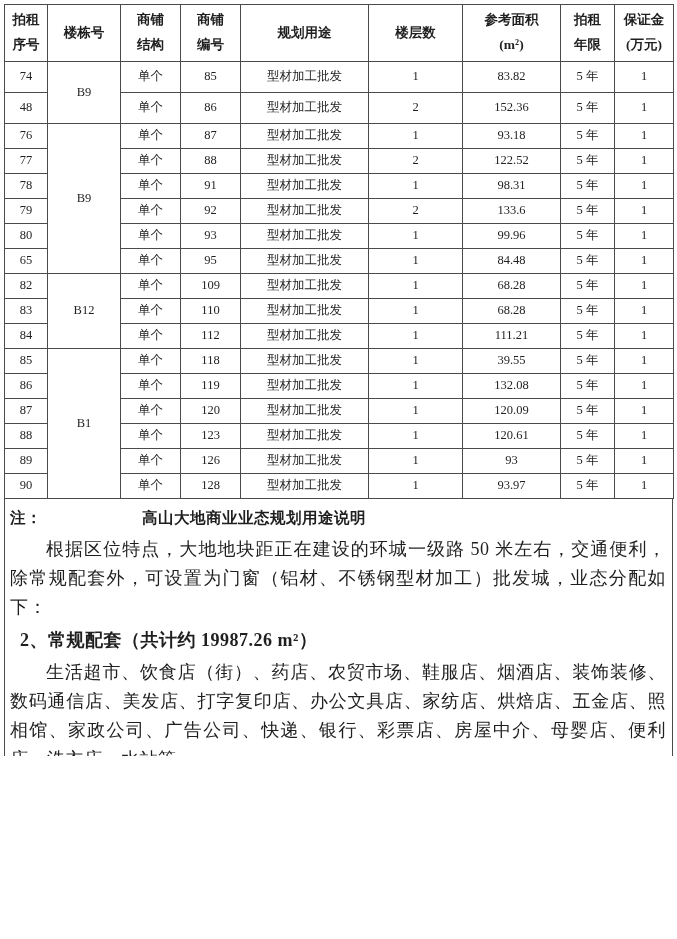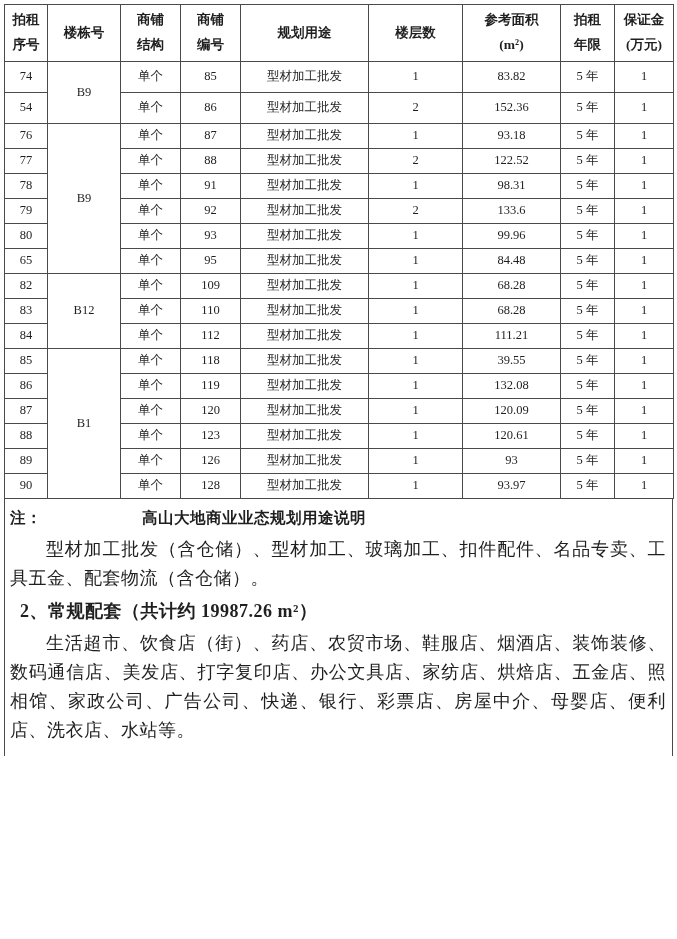--- a/index.html
+++ b/index.html
@@ -121,21 +121,21 @@
           <td rowspan="2">B9</td>
           <td>单个</td>
           <td>85</td>
           <td>型材加工批发</td>
           <td>1</td>
           <td>83.82</td>
           <td>5 年</td>
           <td>1</td>
         </tr>
         <tr>
-          <td>54</td>
+          <td>48</td>
           <td>单个</td>
           <td>86</td>
           <td>型材加工批发</td>
           <td>2</td>
           <td>152.36</td>
           <td>5 年</td>
           <td>1</td>
         </tr>
         <tr>
           <td>76</td>
@@ -291,18 +291,18 @@
           <td>1</td>
         </tr>
       </tbody>
   </table>
 
   <div class="notes">
     <div class="note-title-row">
       <span class="note-label">注：</span>
       <span class="note-title">高山大地商业业态规划用途说明</span>
     </div>
-    <p class="para">型材加工批发（含仓储）、型材加工、玻璃加工、扣件配件、名品专卖、工具五金、配套物流（含仓储）。</p>
+    <p class="para">根据区位特点，大地地块距正在建设的环城一级路 50 米左右，交通便利，除常规配套外，可设置为门窗（铝材、不锈钢型材加工）批发城，业态分配如下：</p>
     <p class="note-heading">2、常规配套（共计约 19987.26 m²）</p>
     <p class="para">生活超市、饮食店（街）、药店、农贸市场、鞋服店、烟酒店、装饰装修、数码通信店、美发店、打字复印店、办公文具店、家纺店、烘焙店、五金店、照相馆、家政公司、广告公司、快递、银行、彩票店、房屋中介、母婴店、便利店、洗衣店、水站等。</p>
   </div>
 
 </div>
 
 </body></html>

